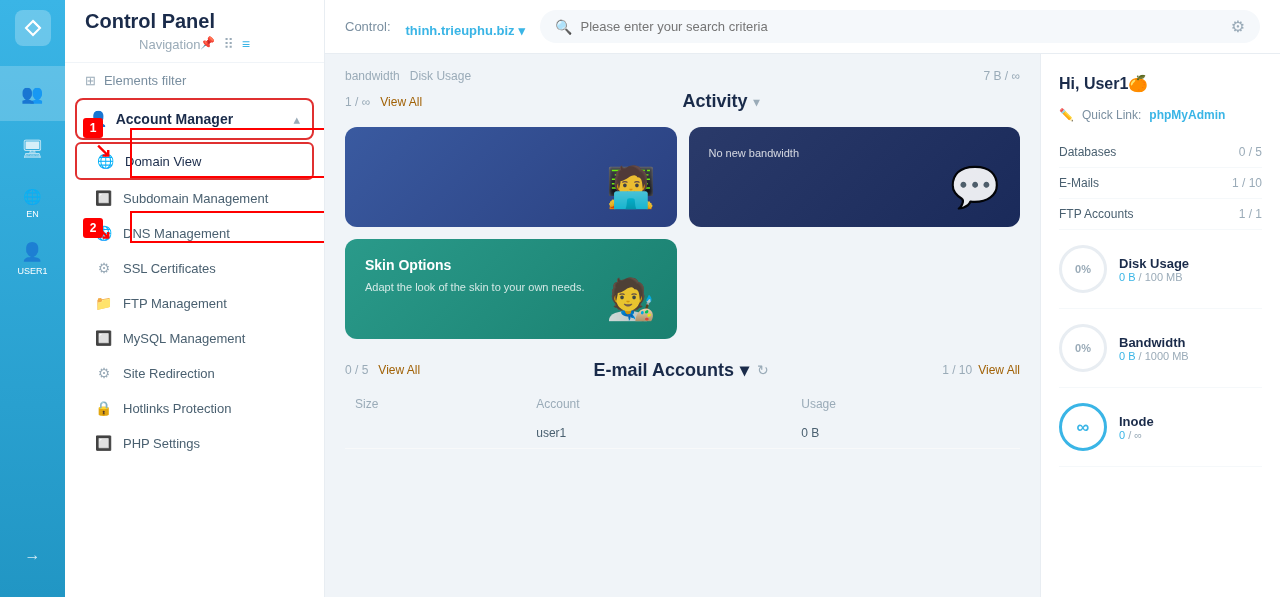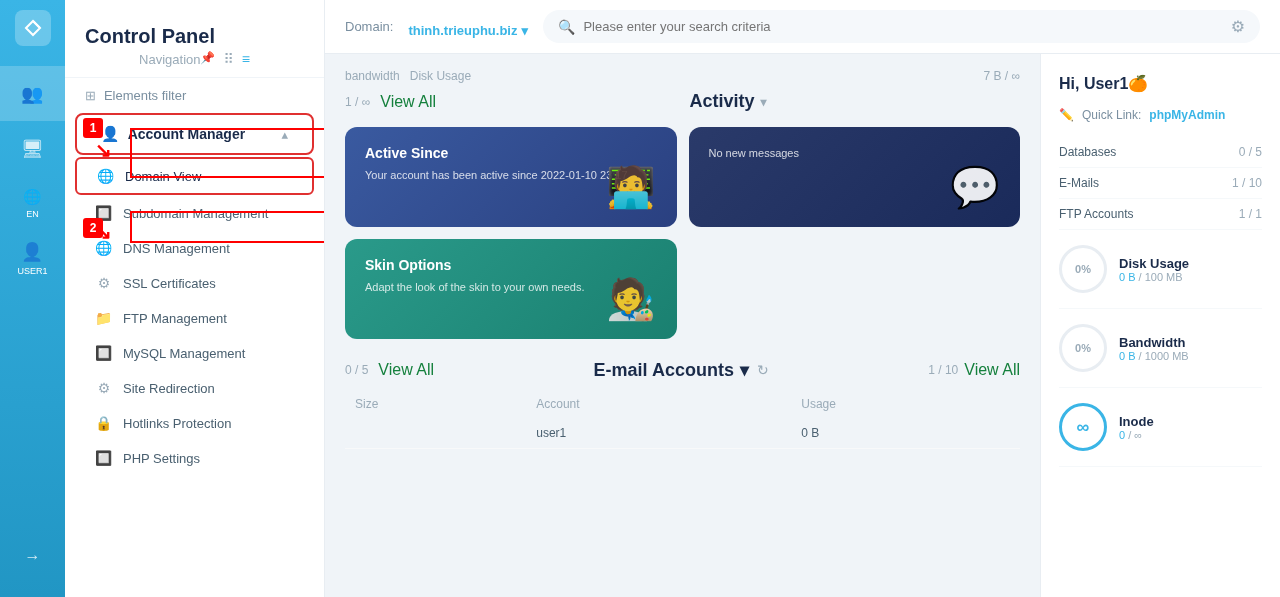--- a/index.html
+++ b/index.html
@@ -50,21 +50,21 @@
     .sidebar {
       width: 260px;
       background: white;
       display: flex;
       flex-direction: column;
       border-right: 1px solid #e8edf2;
       overflow-y: auto;
       position: relative;
     }
     .sidebar-header {
-      padding: 25px 20px 10px;
+      padding: 10px 20px 10px;
       border-bottom: 1px solid #f0f4f8;
     }
     .sidebar-title {
       font-size: 20px; font-weight: 700; color: #1a2b4a;
     }
     .sidebar-nav-row {
       display: flex; align-items: center; justify-content: center;
       margin-top: 3px;
     }
     .sidebar-nav-label { color: #9aabb8; font-size: 13px; }
@@ -75,21 +75,21 @@
       padding: 10px 20px;
       display: flex; align-items: center; gap: 8px;
       color: #7a8fa0; font-size: 13px; cursor: pointer;
     }
 
     .menu-section {
       padding: 0 10px;
     }
     .menu-parent {
       display: flex; align-items: center; justify-content: space-between;
-      padding: 10px 24px;
+      padding: 10px 12px;
       border-radius: 8px;
       cursor: pointer;
       border: 2px solid #e03030;
       margin-bottom: 2px;
     }
     .menu-parent-left { display: flex; align-items: center; gap: 8px; }
     .menu-parent-label { font-size: 14px; font-weight: 600; color: #1a2b4a; }
     .menu-parent-icon { color: #9aabb8; font-size: 13px; }
 
     .menu-item {
@@ -207,21 +207,21 @@
       padding: 15px 20px;
       overflow-y: auto;
     }
 
     
     .section-header {
       display: flex; align-items: center; justify-content: space-between;
       margin-bottom: 15px;
     }
     .section-title-left { display: flex; align-items: center; gap: 10px; }
-    .view-all-link { color: #15803d; font-size: 16px; }
+    .view-all-link { color: #a16207; font-size: 12px; }
     .section-title {
       font-size: 18px; font-weight: 700; color: #1a2b4a;
       display: flex; align-items: center; gap: 6px;
     }
     .section-title .chevron { font-size: 12px; color: #9aabb8; }
 
     .activity-cards {
       display: grid; grid-template-columns: 1fr 1fr;
       gap: 12px; margin-bottom: 20px;
     }
@@ -393,21 +393,21 @@
   <div class="annotation-box-1"></div>
 
   <div class="annotation-num-2">2</div>
   <div class="annotation-arrow-2">↘</div>
   <div class="annotation-box-2"></div>
 </div>
 
 <div class="main-content">
 
   <div class="topbar">
-    <span class="domain-label">Domain:</span>
+    <span class="domain-label">Control:</span>
     <div class="domain-value">
       <span>thinh.trieuphu.biz</span>
       <span>▾</span>
     </div>
     <div class="search-bar">
       <span class="search-icon">🔍</span>
       <input type="text" placeholder="Please enter your search criteria" style="">
       <span class="filter-btn">⚙</span>
     </div>
   </div>
@@ -431,30 +431,26 @@
         <div class="section-title">
           <span>Activity</span>
           <span class="chevron">▾</span>
         </div>
         <div></div>
       </div>
 
       <div class="activity-cards">
 
         <div class="activity-card card-blue">
-          <div class="card-content">
-            <div class="card-title">Active Since</div>
-            <div class="card-desc">Your account has been active since 2022-01-10 23:17.</div>
-          </div>
           <div class="card-illustration">🧑‍💻</div>
         </div>
 
         <div class="activity-card card-dark-blue">
           <div class="card-content">
-            <div class="card-desc">No new messages</div>
+            <div class="card-desc">No new bandwidth</div>
           </div>
           <div class="card-illustration">💬</div>
         </div>
 
 
         <div class="activity-card card-teal">
           <div class="card-content">
             <div class="card-title">Skin Options</div>
             <div class="card-desc">Adapt the look of the skin to your own needs.</div>
           </div>

